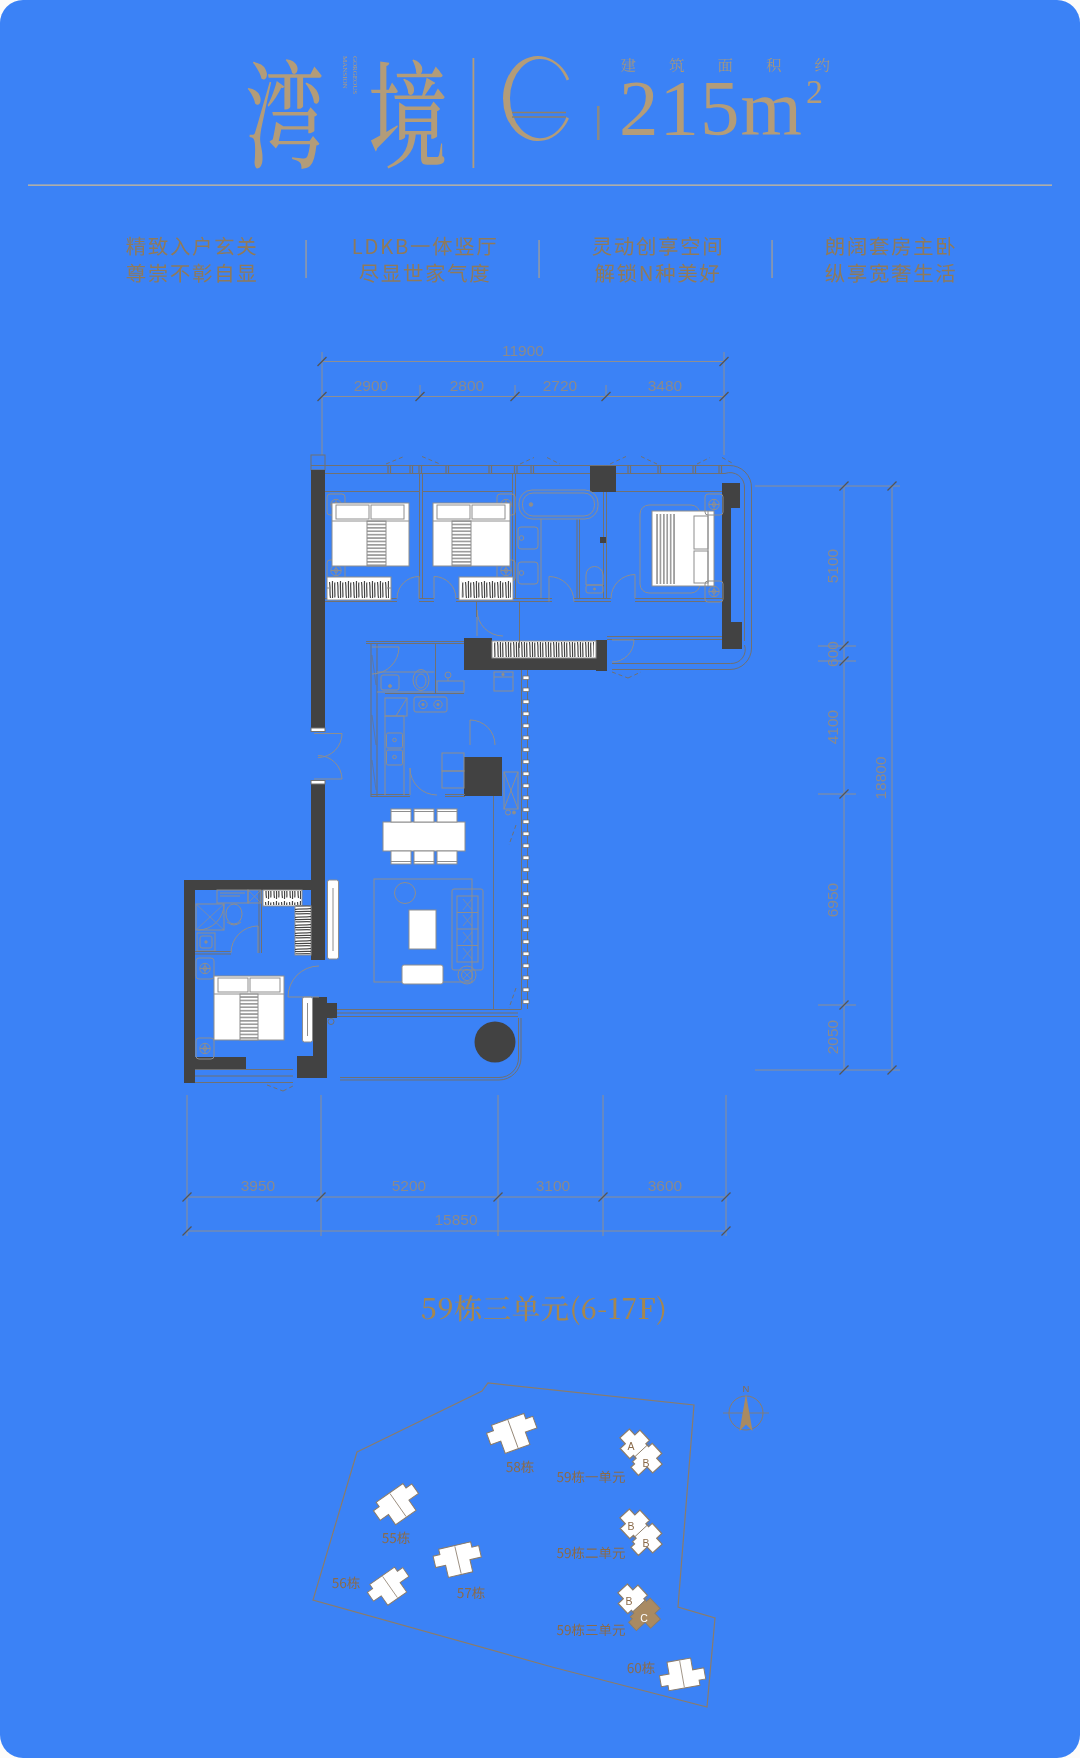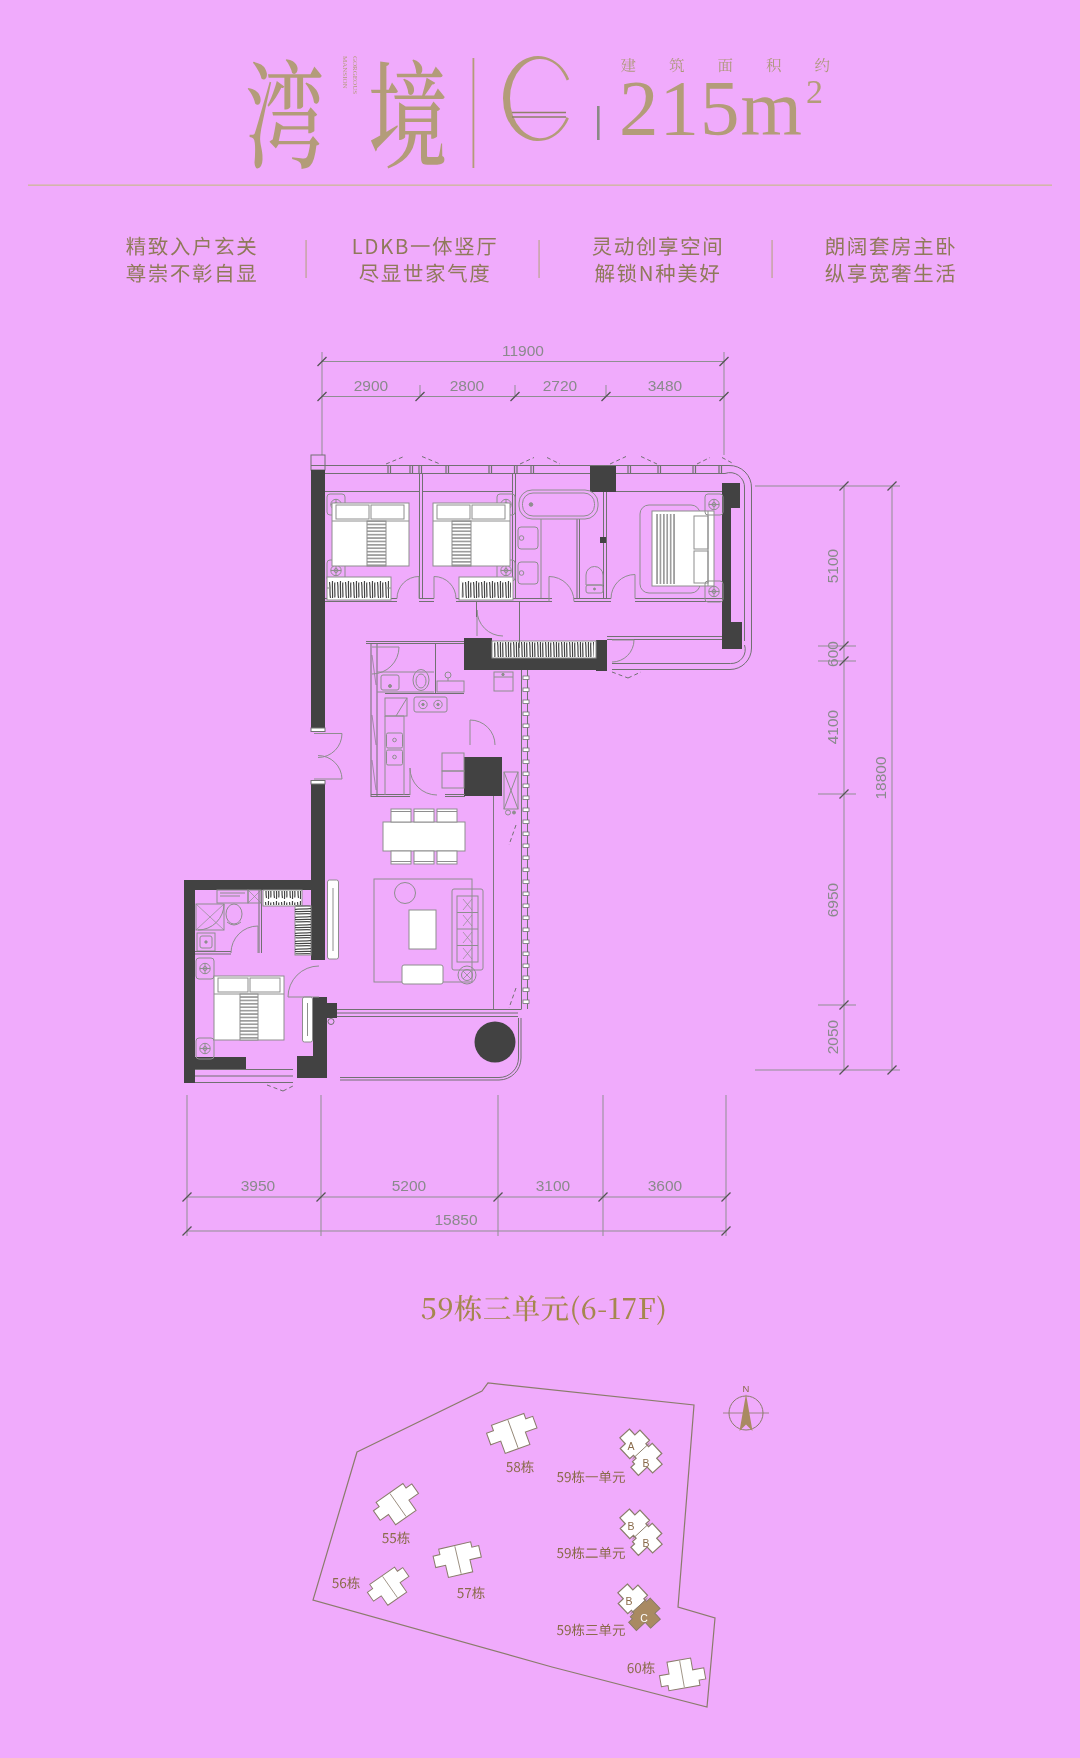--- a/index.html
+++ b/index.html
@@ -1,14 +1,14 @@
 <!DOCTYPE html>
 <html><head><meta charset="utf-8"><style>
 html,body{margin:0;padding:0;background:#fdfcfa;}
-#page{position:relative;width:1080px;height:1758px;background:#f0abfc;overflow:hidden;}
+#page{position:relative;width:1080px;height:1758px;background:#3b82f6;overflow:hidden;border-radius:23px;}
 </style></head>
 <body>
 <div id="page">
 <svg width="1080" height="1758" viewBox="0 0 1080 1758" xmlns="http://www.w3.org/2000/svg">
 
 <path transform="translate(245.0 159.0)" d="M41.4 -99.8Q45.5 -99.3 47.9 -97.8Q50.3 -96.3 51.4 -94.2Q52.5 -92.2 52.6 -90.2Q52.6 -88.2 51.9 -86.9Q51.1 -85.5 49.9 -85.2Q48.6 -84.8 47.1 -86.1Q46.4 -89.5 44.5 -93.1Q42.6 -96.7 40.7 -98.9ZM38.4 -32.7H36.1L36.9 -33.2Q36.5 -30.8 35.8 -27.4Q35.1 -24.0 34.3 -20.6Q33.6 -17.2 33.0 -14.8H33.7L30.9 -10.5L24.5 -17.3Q25.4 -18.3 26.8 -19.1Q28.1 -20.0 29.3 -20.3L27.0 -16.2Q27.6 -18.6 28.4 -22.4Q29.2 -26.3 29.9 -30.3Q30.7 -34.4 31.0 -37.2ZM45.3 -51.9Q45.3 -51.5 44.0 -50.5Q42.7 -49.6 40.4 -49.6H39.4V-83.1H45.3ZM58.1 -52.4Q58.0 -52.0 56.7 -51.1Q55.4 -50.2 53.2 -50.2H52.2V-83.5H58.1ZM64.6 -18.1 68.0 -23.1 74.5 -15.2Q73.7 -13.7 71.4 -13.5Q70.6 -6.0 69.0 -0.6Q67.4 4.7 65.0 7.0Q63.5 8.4 61.3 9.1Q59.1 9.9 56.5 9.9Q56.5 7.9 56.2 6.3Q55.9 4.6 54.9 3.6Q54.0 2.5 51.8 1.6Q49.5 0.7 47.1 0.1L47.1 -1.7Q48.9 -1.4 51.2 -1.2Q53.6 -0.9 55.7 -0.7Q57.8 -0.5 58.6 -0.5Q60.5 -0.5 61.5 -1.4Q62.6 -2.5 63.7 -7.1Q64.8 -11.7 65.4 -18.1ZM39.3 -72.5Q38.9 -71.7 38.3 -71.3Q37.7 -70.9 36.3 -71.2Q34.2 -66.8 30.8 -61.6Q27.4 -56.3 23.6 -52.3L22.6 -53.8Q24.5 -57.3 26.3 -61.6Q28.1 -65.9 29.5 -70.3Q31.0 -74.7 31.8 -78.1ZM3.4 -71.1Q7.8 -70.2 10.4 -68.4Q13.1 -66.5 14.3 -64.2Q15.5 -62.0 15.6 -59.8Q15.7 -57.6 15.0 -56.1Q14.3 -54.6 12.9 -54.3Q11.6 -54.0 10.1 -55.5Q9.7 -58.1 8.5 -60.8Q7.3 -63.6 5.8 -66.0Q4.2 -68.5 2.7 -70.2ZM8.6 -97.2Q13.2 -96.3 16.1 -94.4Q18.9 -92.5 20.3 -90.1Q21.6 -87.7 21.9 -85.4Q22.1 -83.2 21.4 -81.6Q20.6 -80.0 19.3 -79.6Q18.1 -79.2 16.4 -80.5Q15.8 -83.3 14.4 -86.2Q12.9 -89.1 11.2 -91.8Q9.5 -94.4 7.9 -96.2ZM8.0 -24.3Q8.8 -24.3 9.1 -24.7Q9.5 -25.0 10.1 -26.8Q10.5 -28.0 10.9 -29.2Q11.3 -30.5 12.0 -33.0Q12.8 -35.6 14.2 -40.6Q15.7 -45.7 18.2 -54.5Q20.8 -63.3 24.7 -77.2L26.2 -76.7Q25.2 -72.3 24.1 -66.9Q22.9 -61.5 21.6 -55.8Q20.4 -50.1 19.3 -44.8Q18.2 -39.6 17.4 -35.7Q16.6 -31.8 16.2 -30.1Q15.8 -27.4 15.4 -24.6Q15.1 -21.9 15.1 -19.7Q15.2 -17.0 15.8 -14.1Q16.4 -11.3 17.0 -7.7Q17.6 -4.1 17.5 0.8Q17.4 4.7 16.0 7.1Q14.7 9.4 12.4 9.4Q11.3 9.4 10.5 7.9Q9.6 6.4 9.5 3.5Q10.1 -2.6 10.1 -7.6Q10.2 -12.6 9.8 -16.0Q9.4 -19.3 8.5 -20.2Q7.7 -21.0 6.7 -21.4Q5.8 -21.7 4.6 -21.9V-24.3Q4.6 -24.3 5.2 -24.3Q5.9 -24.3 6.8 -24.3Q7.6 -24.3 8.0 -24.3ZM61.3 -76.4Q65.8 -74.6 68.6 -72.0Q71.4 -69.4 72.7 -66.6Q74.0 -63.8 74.2 -61.4Q74.4 -58.9 73.7 -57.2Q73.0 -55.6 71.8 -55.3Q70.5 -55.0 69.0 -56.5Q68.6 -59.8 67.2 -63.4Q65.9 -66.9 64.1 -70.1Q62.3 -73.3 60.4 -75.5ZM68.2 -18.1V-14.7H30.2L30.9 -18.1ZM65.8 -46.9V-43.5H28.0L27.3 -46.9ZM62.6 -46.9 65.6 -51.7 72.2 -44.4Q71.9 -43.8 71.2 -43.3Q70.4 -42.7 69.4 -42.4V-28.2Q69.4 -27.9 68.5 -27.3Q67.6 -26.7 66.5 -26.3Q65.3 -25.8 64.3 -25.8H63.3V-46.9ZM66.2 -32.8V-29.4H33.3V-32.8ZM69.4 -92.4Q69.4 -92.4 70.1 -91.5Q70.8 -90.6 72.0 -89.2Q73.2 -87.9 74.4 -86.3Q75.6 -84.7 76.7 -83.2Q76.4 -81.3 74.5 -81.3H23.6L23.0 -84.8H65.5Z" fill="#b39c79"></path>
 
 <path transform="translate(368.0 159.0)" d="M45.2 -99.4Q48.9 -98.5 50.9 -96.6Q53.0 -94.8 53.7 -92.7Q54.5 -90.6 54.3 -88.8Q54.1 -86.9 53.2 -85.7Q52.2 -84.5 50.9 -84.5Q49.6 -84.4 48.2 -86.0Q48.1 -89.3 46.9 -92.9Q45.7 -96.5 44.4 -98.7ZM48.0 -26.6Q47.6 -21.4 46.4 -16.3Q45.3 -11.3 42.4 -6.7Q39.6 -2.1 34.3 2.0Q29.0 6.0 20.3 9.4L19.3 7.5Q26.6 3.7 30.9 -0.4Q35.1 -4.5 37.3 -8.8Q39.4 -13.2 40.1 -17.6Q40.8 -22.1 41.0 -26.6ZM59.0 -26.7Q59.0 -25.8 59.0 -24.8Q59.0 -23.9 59.0 -23.2V-3.7Q59.0 -2.7 59.3 -2.3Q59.7 -2.0 61.0 -2.0H65.4Q66.8 -2.0 67.9 -2.0Q69.0 -2.0 69.6 -2.1Q70.4 -2.1 70.8 -3.2Q71.3 -4.5 71.9 -7.9Q72.5 -11.3 73.1 -15.5H74.1L74.3 -3.0Q75.7 -2.2 76.0 -1.4Q76.4 -0.5 76.4 0.7Q76.4 2.4 75.5 3.5Q74.5 4.7 72.1 5.2Q69.6 5.8 65.0 5.8H59.3Q56.7 5.8 55.3 5.0Q53.9 4.3 53.5 2.6Q53.0 0.9 53.0 -1.9V-26.7ZM37.2 -22.0Q37.2 -21.6 36.5 -20.9Q35.7 -20.2 34.5 -19.7Q33.3 -19.1 32.0 -19.1H31.1V-52.5V-56.7L37.7 -52.5H65.9V-49.1H37.2ZM62.4 -52.5 65.5 -57.4 72.2 -50.0Q71.8 -49.4 71.0 -48.8Q70.2 -48.1 69.1 -47.9V-22.7Q69.1 -22.4 68.3 -21.8Q67.4 -21.2 66.3 -20.7Q65.1 -20.2 64.1 -20.2H63.2V-52.5ZM65.6 -40.4V-36.9H35.2V-40.4ZM36.1 -80.2Q40.0 -79.0 42.2 -77.1Q44.4 -75.2 45.3 -72.9Q46.2 -70.7 46.1 -68.7Q46.0 -66.7 45.1 -65.5Q44.3 -64.2 43.0 -64.1Q41.7 -64.0 40.3 -65.6Q40.1 -69.2 38.5 -73.1Q37.0 -77.0 35.2 -79.4ZM67.2 -76.3Q66.6 -74.1 64.1 -74.6Q62.4 -71.7 59.9 -68.0Q57.4 -64.3 54.9 -61.2H53.4Q54.3 -64.0 55.2 -67.5Q56.2 -71.1 57.1 -74.6Q58.0 -78.2 58.6 -81.2ZM69.8 -70.4Q69.8 -70.4 71.0 -69.0Q72.1 -67.6 73.7 -65.7Q75.3 -63.8 76.7 -61.9Q76.3 -60.0 74.5 -60.0H26.9L26.3 -63.4H66.1ZM67.8 -92.5Q67.8 -92.5 68.5 -91.6Q69.2 -90.8 70.3 -89.5Q71.3 -88.2 72.5 -86.6Q73.7 -85.1 74.7 -83.7Q74.4 -81.8 72.6 -81.8H29.2L28.6 -85.2H64.0ZM65.7 -27.9V-24.5H35.4V-27.9ZM2.9 -18.6Q5.2 -19.7 9.4 -22.0Q13.5 -24.3 18.7 -27.3Q23.9 -30.4 29.4 -33.7L29.8 -32.3Q26.4 -28.5 21.3 -23.0Q16.1 -17.6 9.2 -10.8Q8.9 -8.5 7.7 -7.6ZM21.3 -96.2Q21.2 -95.0 20.6 -94.2Q20.0 -93.3 18.4 -93.0V-23.4L12.2 -20.5V-97.5ZM24.0 -76.4Q24.0 -76.4 25.0 -75.0Q26.1 -73.6 27.5 -71.6Q28.9 -69.5 29.9 -67.7Q29.6 -65.9 27.9 -65.9H3.7L3.0 -69.3H20.7Z" fill="#b39c79"></path>
 
 <text transform="translate(343 56) rotate(90)" font-family="Liberation Serif" font-size="7" fill="#b39c79">MANSION</text>

